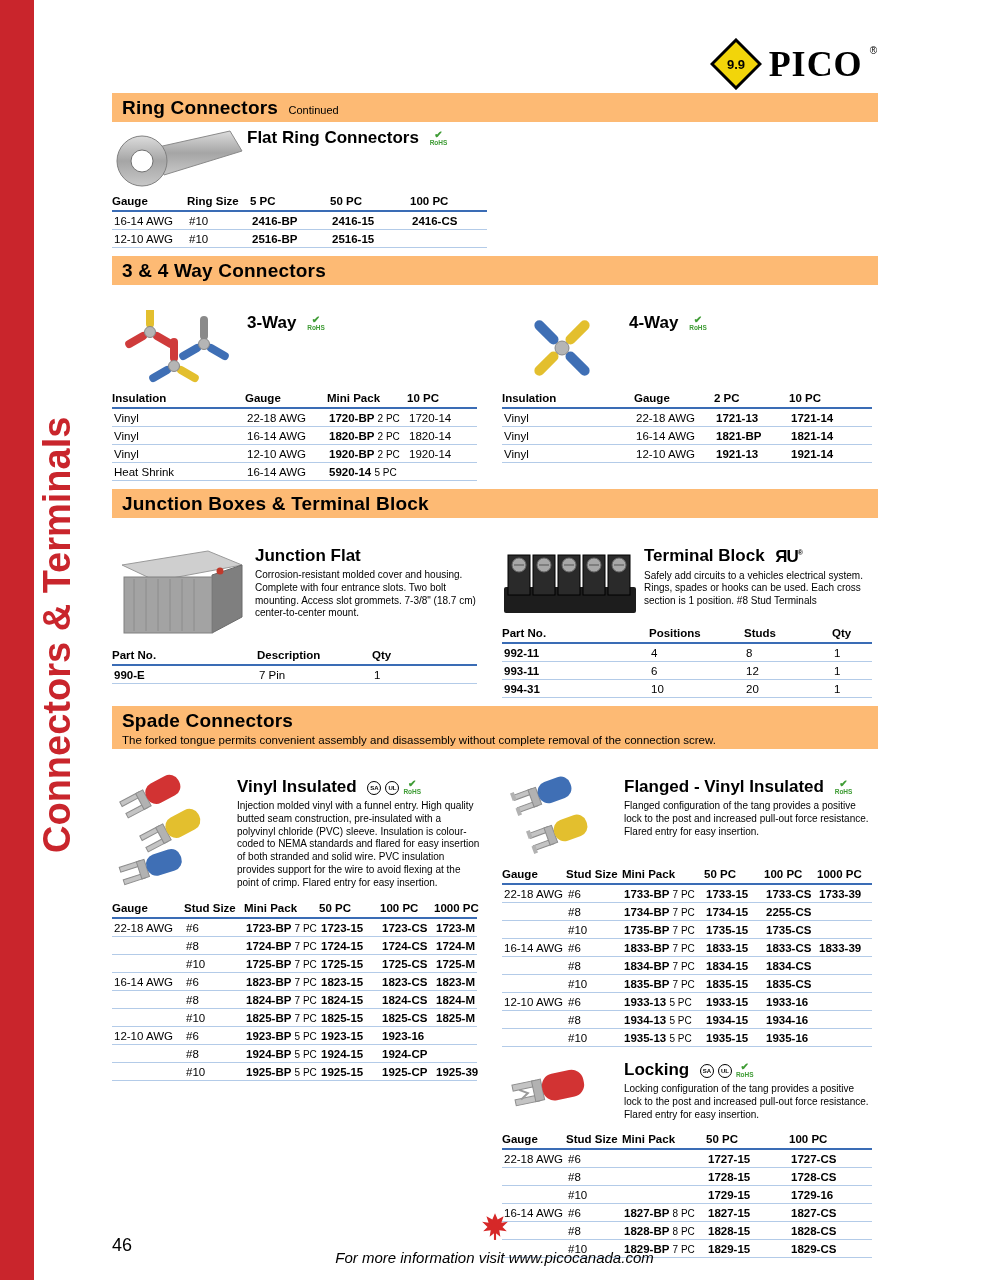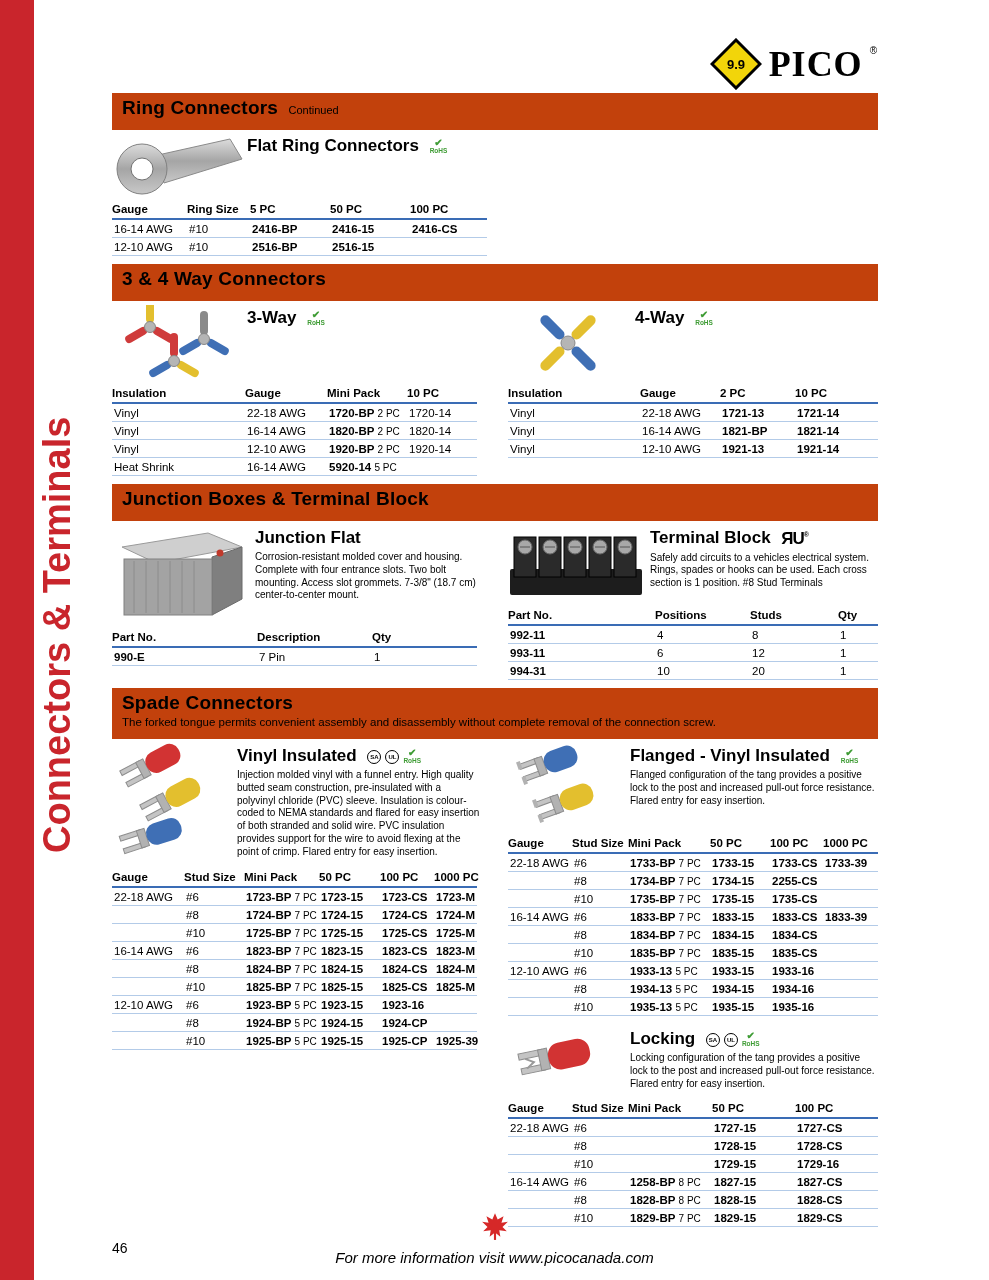--- a/index.html
+++ b/index.html
@@ -15,27 +15,27 @@
     text-align: center; white-space: nowrap;
   }
 
   
   .logo { position: absolute; top: 38px; right: 112px; display: flex; align-items: center; gap: 7px; }
   .logo-text { font-family: "Liberation Serif", serif; font-weight: bold; font-size: 36px; letter-spacing: 1px; }
   .logo .reg { font-size: 10px; vertical-align: top; position: relative; top: -14px; }
 
   .content { position: absolute; left: 112px; top: 0; width: 766px; }
 
-  .banner { background: #c2410c; padding: 4px 10px 11px; margin-top: 8px; }
+  .banner { background: #fdba74; padding: 4px 10px 3px; margin-top: 8px; }
   .banner.first { margin-top: 93px; }
   .banner h2 { display: inline; font-size: 19px; font-weight: bold; letter-spacing: 0.2px; }
   .banner .suffix { font-size: 11px; margin-left: 6px; }
   .banner .subtitle { display: block; font-size: 11.5px; margin-top: 2px; }
 
-  .two-col { display: flex; gap: 28px; margin-top: 1px; align-items: flex-start; }
+  .two-col { display: flex; gap: 22px; margin-top: 22px; align-items: flex-start; }
   .col-l { width: 368px; flex-shrink: 0; }
   .col-r { width: 370px; flex-shrink: 0; }
 
   .head-row { display: flex; margin-top: 3px; }
   .prod-img { flex-shrink: 0; }
   .head-text { flex: 1; padding-top: 3px; }
   h3 { font-size: 17px; font-weight: bold; }
   .desc { font-size: 10px; line-height: 1.28; margin-top: 3px; }
 
   
@@ -65,21 +65,21 @@
   .t-tblock { width: 370px; }
   .t-tblock th:nth-child(1){width:147px} .t-tblock th:nth-child(2){width:95px} .t-tblock th:nth-child(3){width:88px} .t-tblock th:nth-child(4){width:40px}
   .t-vinyl { width: 365px; }
   .t-vinyl th:nth-child(1){width:72px} .t-vinyl th:nth-child(2){width:60px} .t-vinyl th:nth-child(3){width:75px} .t-vinyl th:nth-child(4){width:61px} .t-vinyl th:nth-child(5){width:54px} .t-vinyl th:nth-child(6){width:43px}
   .t-flanged { width: 370px; }
   .t-flanged th:nth-child(1){width:64px} .t-flanged th:nth-child(2){width:56px} .t-flanged th:nth-child(3){width:82px} .t-flanged th:nth-child(4){width:60px} .t-flanged th:nth-child(5){width:53px} .t-flanged th:nth-child(6){width:55px}
   .t-locking { width: 370px; }
   .t-locking th:nth-child(1){width:64px} .t-locking th:nth-child(2){width:56px} .t-locking th:nth-child(3){width:84px} .t-locking th:nth-child(4){width:83px} .t-locking th:nth-child(5){width:83px}
 
   
-  .page-num { position: absolute; left: 112px; bottom: 24px; font-size: 14px; }
+  .page-num { position: absolute; left: 112px; bottom: 24px; font-size: 18px; }
   .footer-center { position: absolute; left: 0; right: 0; bottom: 14px; text-align: center; }
   .footer-note { font-style: italic; font-size: 15px; margin-top: 4px; }
   .locking-block { margin-top: 10px; }
 </style>
 </head>
 <body>
 
 <div class="page">
   <div class="red-bar"></div>
   <div class="vertical-title">Connectors &amp; Terminals</div>
@@ -699,21 +699,21 @@
                 <tr>
                   <td></td>
                   <td>#10</td>
                   <td></td>
                   <td><b>1729-15</b></td>
                   <td><b>1729-16</b></td>
                 </tr>
                 <tr>
                   <td>16-14 AWG</td>
                   <td>#6</td>
-                  <td><b>1258-BP</b> <span class="pc">8 PC</span></td>
+                  <td><b>1827-BP</b> <span class="pc">8 PC</span></td>
                   <td><b>1827-15</b></td>
                   <td><b>1827-CS</b></td>
                 </tr>
                 <tr>
                   <td></td>
                   <td>#8</td>
                   <td><b>1828-BP</b> <span class="pc">8 PC</span></td>
                   <td><b>1828-15</b></td>
                   <td><b>1828-CS</b></td>
                 </tr>

